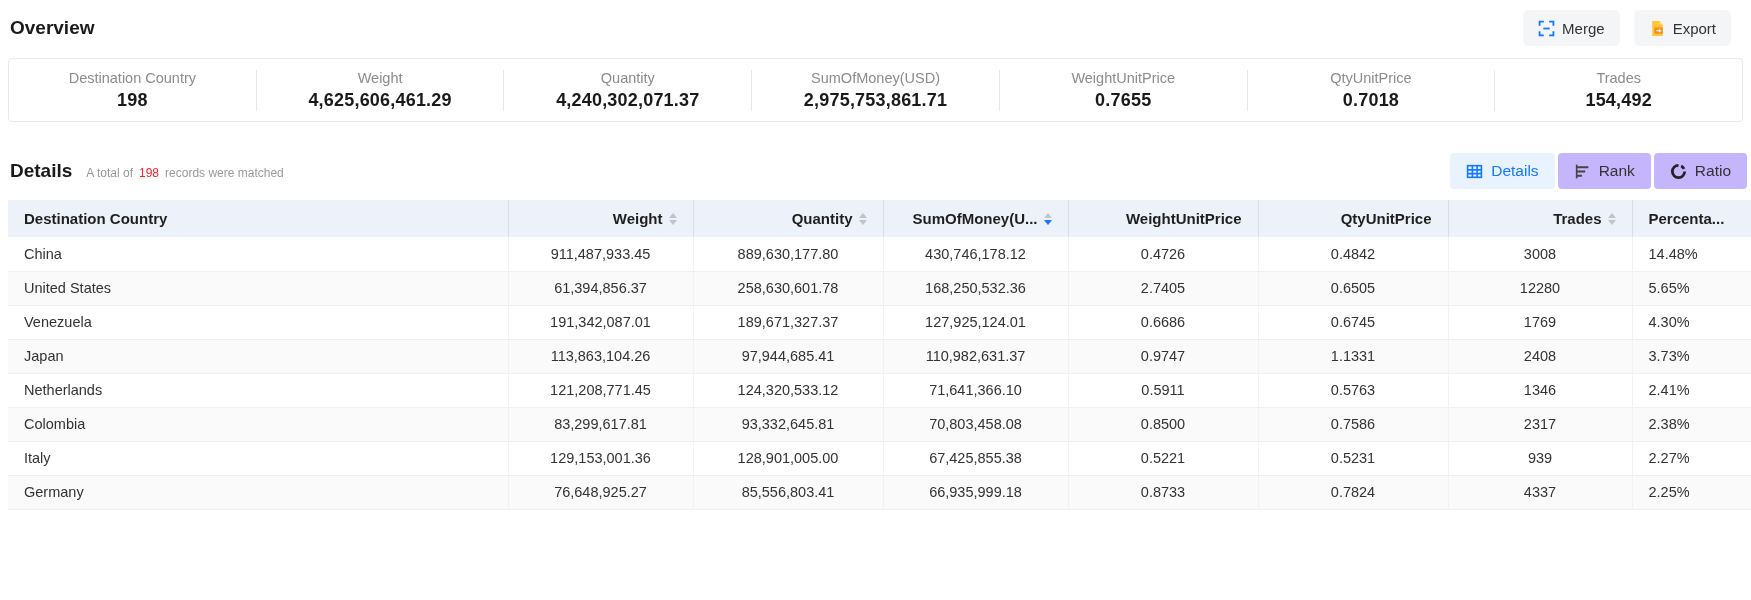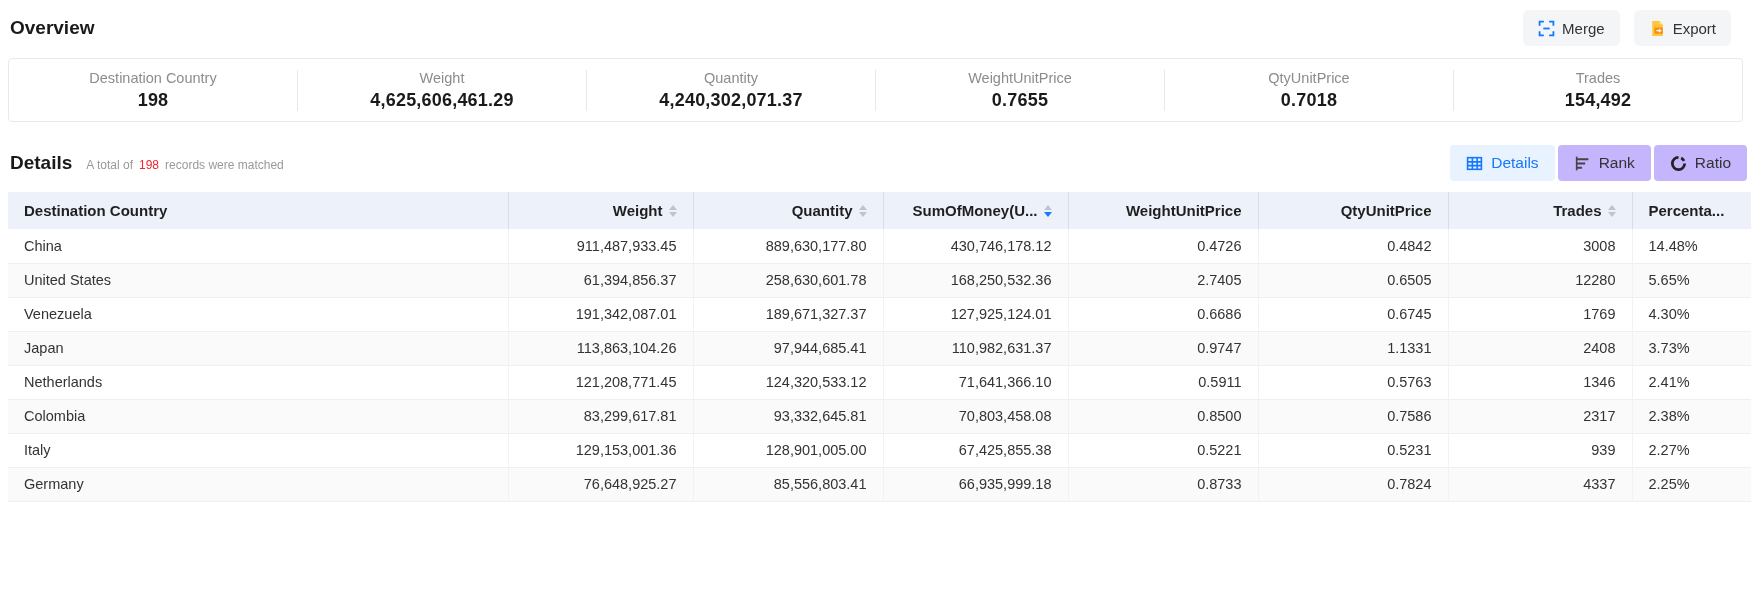--- a/index.html
+++ b/index.html
@@ -19,21 +19,21 @@
   .stats-card { margin:12px 8px 0 8px; border:1px solid #e9e9e9; border-radius:4px;
                 display:flex; height:64px; align-items:center; }
   .stat-item { flex:1; display:flex; flex-direction:column; align-items:center;
                justify-content:center; gap:4px; }
   .stat-item + .stat-item { border-left:1px solid #e8e8e8; }
   .stat-label { font-size:14.5px; color:#8c8c8c; }
   .stat-value { font-size:18px; font-weight:bold; color:#1a1a1a; letter-spacing:.2px; }
 
   
   .details-bar { display:flex; align-items:center; justify-content:space-between;
-                 padding:0 4px 0 10px; margin-top:22px; height:38px; }
+                 padding:0 4px 0 10px; margin-top:30px; height:38px; }
   .details-left { display:flex; align-items:baseline; gap:14px; }
   .details-title { font-size:19px; font-weight:bold; color:#1a1a1a; }
   .match-text { font-size:12px; color:#999; }
   .match-count { color:#f5222d; padding:0 6px; }
   .view-switch { display:flex; gap:3px; }
   .view-btn { display:inline-flex; align-items:center; gap:8px; height:36px;
               padding:0 16px; background:#c4b5fd; border:none; border-radius:4px;
               font-size:15.5px; color:#333; cursor:pointer; font-family:inherit; }
   .view-btn.active { background:#e8f3ff; color:#1677ff; }
   .view-btn.active svg * { stroke:#1677ff; }
@@ -53,21 +53,21 @@
               border-right:4.5px solid transparent; border-bottom:5.5px solid #bfc3cc; }
   .caret-down { width:0; height:0; border-left:4.5px solid transparent;
               border-right:4.5px solid transparent; border-top:5.5px solid #bfc3cc; }
   .caret-down.on { border-top-color:#1677ff; }
   tbody td { height:34px; font-size:14.5px; color:#333; padding:0 16px;
              border-bottom:1px solid #efefef; border-right:1px solid #f2f2f2;
              white-space:nowrap; overflow:hidden; }
   tbody td:last-child { border-right:none; }
   tbody tr:nth-child(even) td { background:#fafafa; }
   td.left { text-align:left; }
-  td.right { text-align:right; }
+  td.right { text-align:center; }
 </style>
 </head>
 <body>
 
 <div class="top-bar">
   <div class="page-title">Overview</div>
   <div class="top-actions">
     <button class="soft-btn">
       <span style="display:inline-flex;">
         <svg width="17" height="17" viewBox="0 0 16 16" fill="none">
@@ -96,20 +96,24 @@
       <div class="stat-label">Destination Country</div>
       <div class="stat-value">198</div>
     </div>
     <div class="stat-item">
       <div class="stat-label">Weight</div>
       <div class="stat-value">4,625,606,461.29</div>
     </div>
     <div class="stat-item">
       <div class="stat-label">Quantity</div>
       <div class="stat-value">4,240,302,071.37</div>
+    </div>
+    <div class="stat-item">
+      <div class="stat-label">SumOfMoney(USD)</div>
+      <div class="stat-value">2,975,753,861.71</div>
     </div>
     <div class="stat-item">
       <div class="stat-label">WeightUnitPrice</div>
       <div class="stat-value">0.7655</div>
     </div>
     <div class="stat-item">
       <div class="stat-label">QtyUnitPrice</div>
       <div class="stat-value">0.7018</div>
     </div>
     <div class="stat-item">

